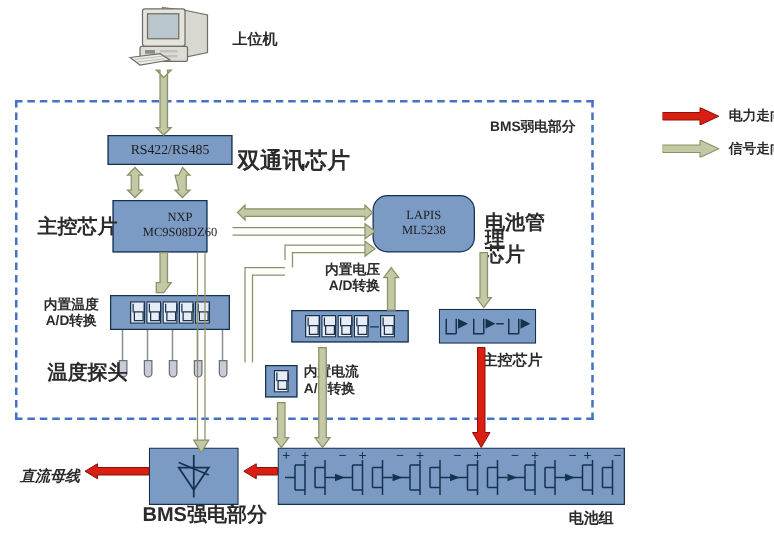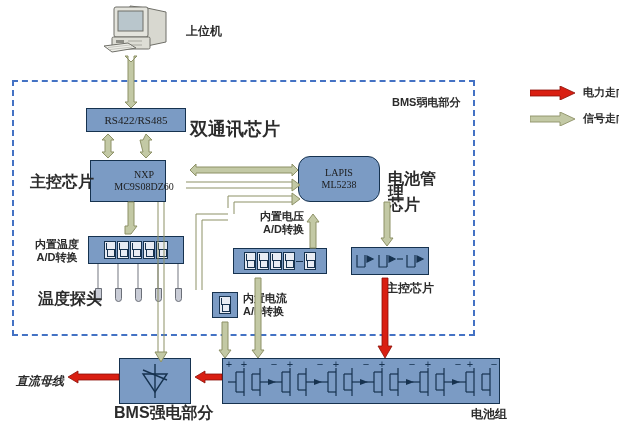--- a/index.html
+++ b/index.html
@@ -260,21 +260,21 @@
       <text x="114" y="10">+</text>
         <text x="144" y="10">−</text>
       <text x="160" y="10">+</text>
         <text x="190" y="10">−</text>
       <text x="206" y="10">+</text>
         <text x="236" y="10">−</text>
       <text x="248" y="10">+</text>
         <text x="272" y="10">−</text>
     </g>
   </svg>
-  <div class="lbl" style="left:455px;top:408px;font-size:12px;margin-left:16px;">电池组</div>
+  <div class="lbl" style="left:455px;top:408px;font-size:12px;">电池组</div>
 
   <svg style="position:absolute;left:530px;top:86px;width:46px;height:14px;" viewBox="0 0 46 14">
     <path d="M0 4 L30 4 L30 0 L45 7 L30 14 L30 10 L0 10 Z" fill="#d91f12" stroke="#8a1008" stroke-width="0.8"></path>
   </svg>
   <div class="legtext" style="left:583px;top:85px;">电力走向</div>
 
   <svg style="position:absolute;left:530px;top:112px;width:46px;height:14px;" viewBox="0 0 46 14">
     <path d="M0 4 L30 4 L30 0 L45 7 L30 14 L30 10 L0 10 Z" fill="#c3c9a5" stroke="#8d9167" stroke-width="0.9"></path>
   </svg>
   <div class="legtext" style="left:583px;top:111px;">信号走向</div>

